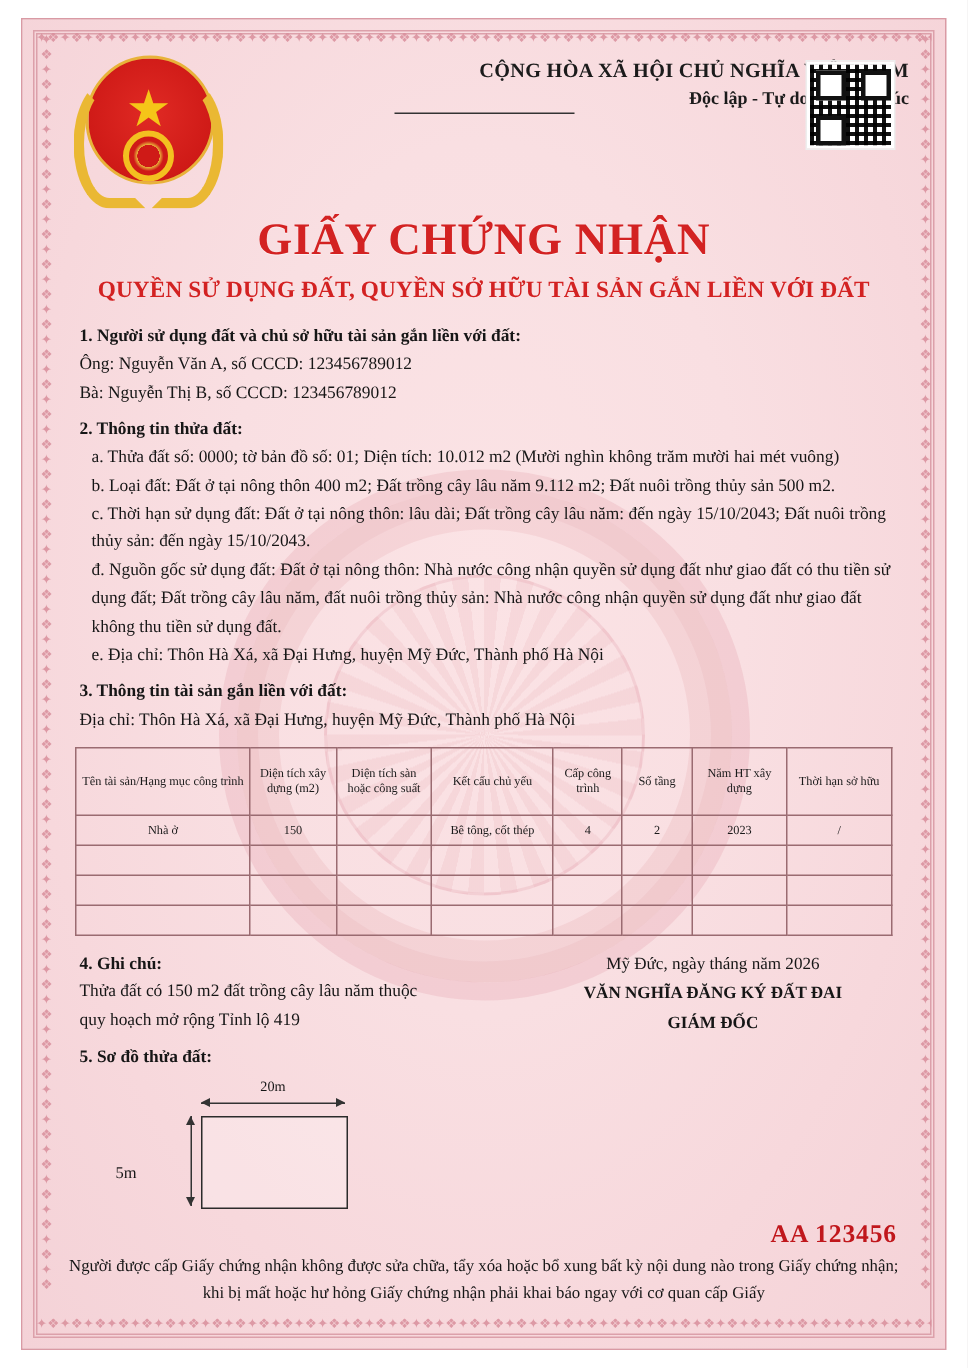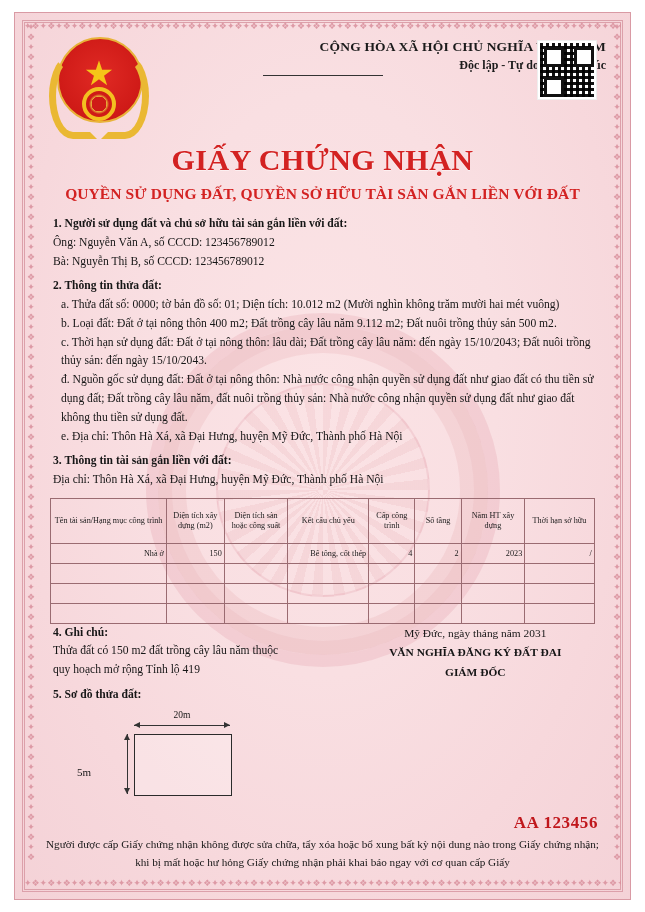--- a/index.html
+++ b/index.html
@@ -232,24 +232,24 @@
     vertical-align: middle;
     padding: 2px 2px;
   }
   table.assets th {
     font-weight: normal;
     height: 40px;
     line-height: 1.25;
   }
   table.assets td {
     height: 15px;
-    text-align: right;
   }
 
   .footer-block {
+    margin-top: 10px;
     position: relative;
     min-height: 52px;
   }
   .note-left {
     width: 56%;
     font-size: 11.6px;
     padding-left: 14px;
     line-height: 1.6;
   }
   .note-left .bold { font-weight: bold; }
@@ -467,21 +467,21 @@
           </tbody>
         </table>
 
         <div class="footer-block">
           <div class="note-left">
             <div class="bold">4. Ghi chú:</div>
             <div>Thửa đất có 150 m2 đất trồng cây lâu năm thuộc</div>
             <div>quy hoạch mở rộng Tỉnh lộ 419</div>
           </div>
           <div class="sign-right">
-            <div>Mỹ Đức, ngày      tháng     năm 2031</div>
+            <div>Mỹ Đức, ngày      tháng     năm 2026</div>
             <div class="b">VĂN NGHĨA ĐĂNG KÝ ĐẤT ĐAI</div>
             <div class="b">GIÁM ĐỐC</div>
           </div>
         </div>
 
         <div class="diagram-title">5. Sơ đồ thửa đất:</div>
         <div class="diagram-wrap">
           <div class="dim-top">20m</div>
           <div class="arrow-h"></div>
           <div class="dim-left">5m</div>

